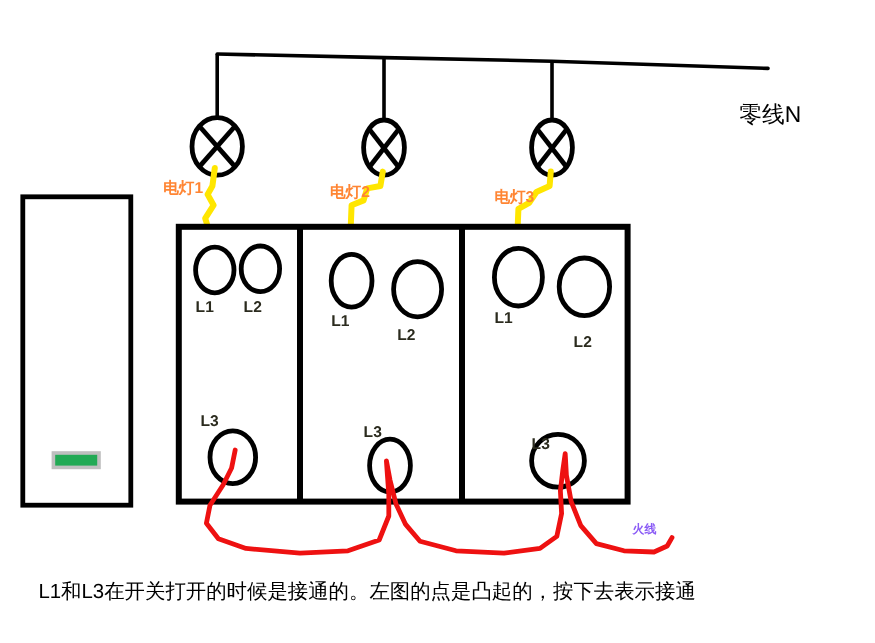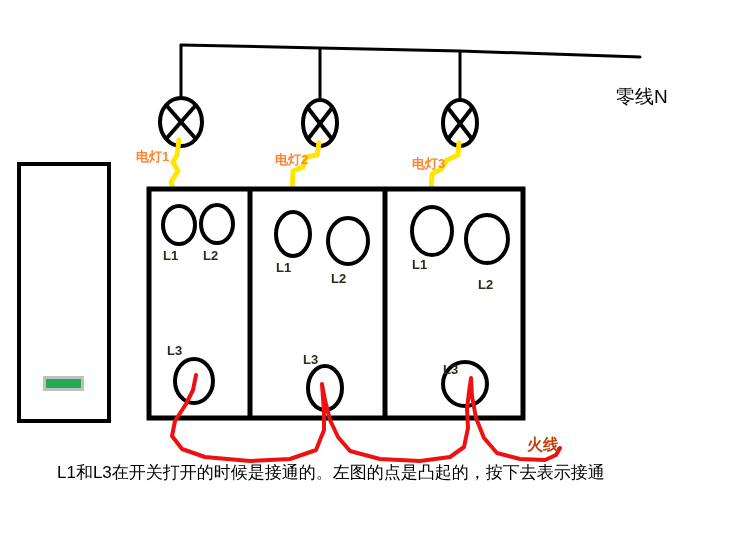--- a/index.html
+++ b/index.html
@@ -38,22 +38,22 @@
   .lbl-term {
     color: #2b2b1e;
     font-size: 13px;
     font-weight: bold;
   }
   .lbl-neutral {
     color: #000000;
     font-size: 19px;
   }
   .lbl-live {
-    color: #c2410c;
-    font-size: 16px;
+    color: #8b5cf6;
+    font-size: 10px;
     font-weight: bold;
   }
   .lbl-caption {
     color: #000000;
     font-size: 17px;
   }
 </style>
 </head>
 <body>
 
@@ -168,15 +168,15 @@
   <div class="lbl lbl-term" style="left:167px; top:344px;">L3</div>
 
   <div class="lbl lbl-term" style="left:276px; top:261px;">L1</div>
   <div class="lbl lbl-term" style="left:331px; top:272px;">L2</div>
   <div class="lbl lbl-term" style="left:303px; top:353px;">L3</div>
 
   <div class="lbl lbl-term" style="left:412px; top:258px;">L1</div>
   <div class="lbl lbl-term" style="left:478px; top:278px;">L2</div>
   <div class="lbl lbl-term" style="left:443px; top:363px;">L3</div>
 
-  <div class="lbl lbl-caption" style="left:32px; top:464px;margin-left:25px;">L1和L3在开关打开的时候是接通的。左图的点是凸起的，按下去表示接通</div>
+  <div class="lbl lbl-caption" style="left:32px; top:484px;">L1和L3在开关打开的时候是接通的。左图的点是凸起的，按下去表示接通</div>
 
 </div>
 
 </body></html>

